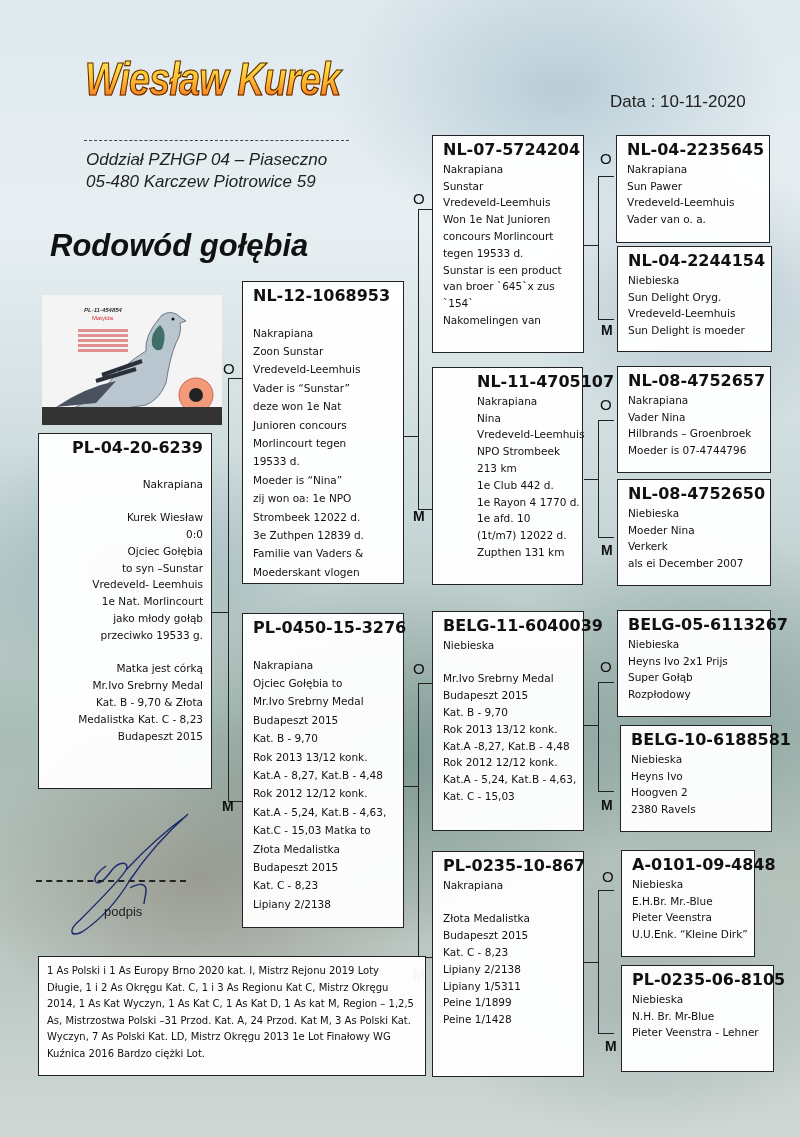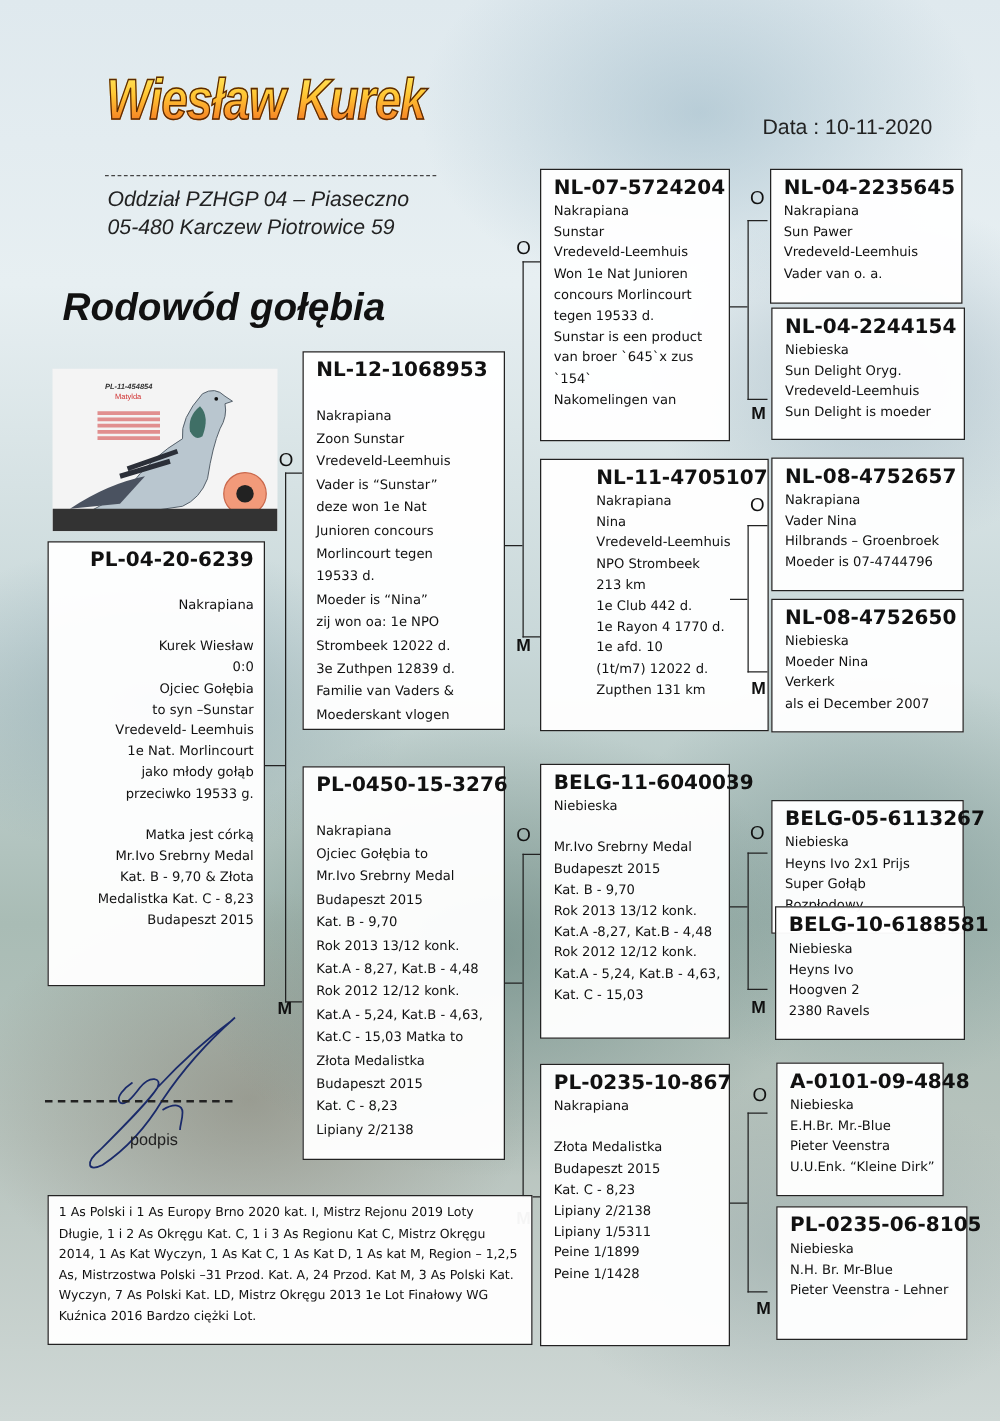--- a/index.html
+++ b/index.html
@@ -207,21 +207,21 @@
       <div class="line">Vredeveld-Leemhuis</div>
       <div class="line">Won 1e Nat Junioren</div>
       <div class="line">concours Morlincourt</div>
       <div class="line">tegen 19533 d.</div>
       <div class="line">Sunstar is een product</div>
       <div class="line">van broer `645`x zus</div>
       <div class="line">`154`</div>
       <div class="line">Nakomelingen van</div>
     </div>
 </div>
-<div class="card" style="left:432px; top:367px; width:183px; height:218px;padding-left:44px;">
+<div class="card" style="left:432px; top:367px; width:151px; height:218px;padding-left:44px;">
   <div class="ring">NL-11-4705107</div>
   <div class="lines">
       <div class="line">Nakrapiana</div>
       <div class="line">Nina</div>
       <div class="line">Vredeveld-Leemhuis</div>
       <div class="line">NPO Strombeek</div>
       <div class="line">213 km</div>
       <div class="line">1e Club 442 d.</div>
       <div class="line">1e Rayon 4 1770 d.</div>
       <div class="line">1e afd. 10</div>
@@ -308,21 +308,21 @@
 </div>
 <div class="card" style="left:617px; top:479px; width:154px; height:107px;">
   <div class="ring">NL-08-4752650</div>
   <div class="lines">
       <div class="line">Niebieska</div>
       <div class="line">Moeder Nina</div>
       <div class="line">Verkerk</div>
       <div class="line">als ei December 2007</div>
     </div>
 </div>
-<div class="card" style="left:617px; top:640px; width:154px; height:107px;">
+<div class="card" style="left:617px; top:610px; width:154px; height:107px;">
   <div class="ring">BELG-05-6113267</div>
   <div class="lines">
       <div class="line">Niebieska</div>
       <div class="line">Heyns Ivo 2x1 Prijs</div>
       <div class="line">Super Gołąb</div>
       <div class="line">Rozpłodowy</div>
     </div>
 </div>
 <div class="card" style="left:620px; top:725px; width:152px; height:107px;">
   <div class="ring">BELG-10-6188581</div>

